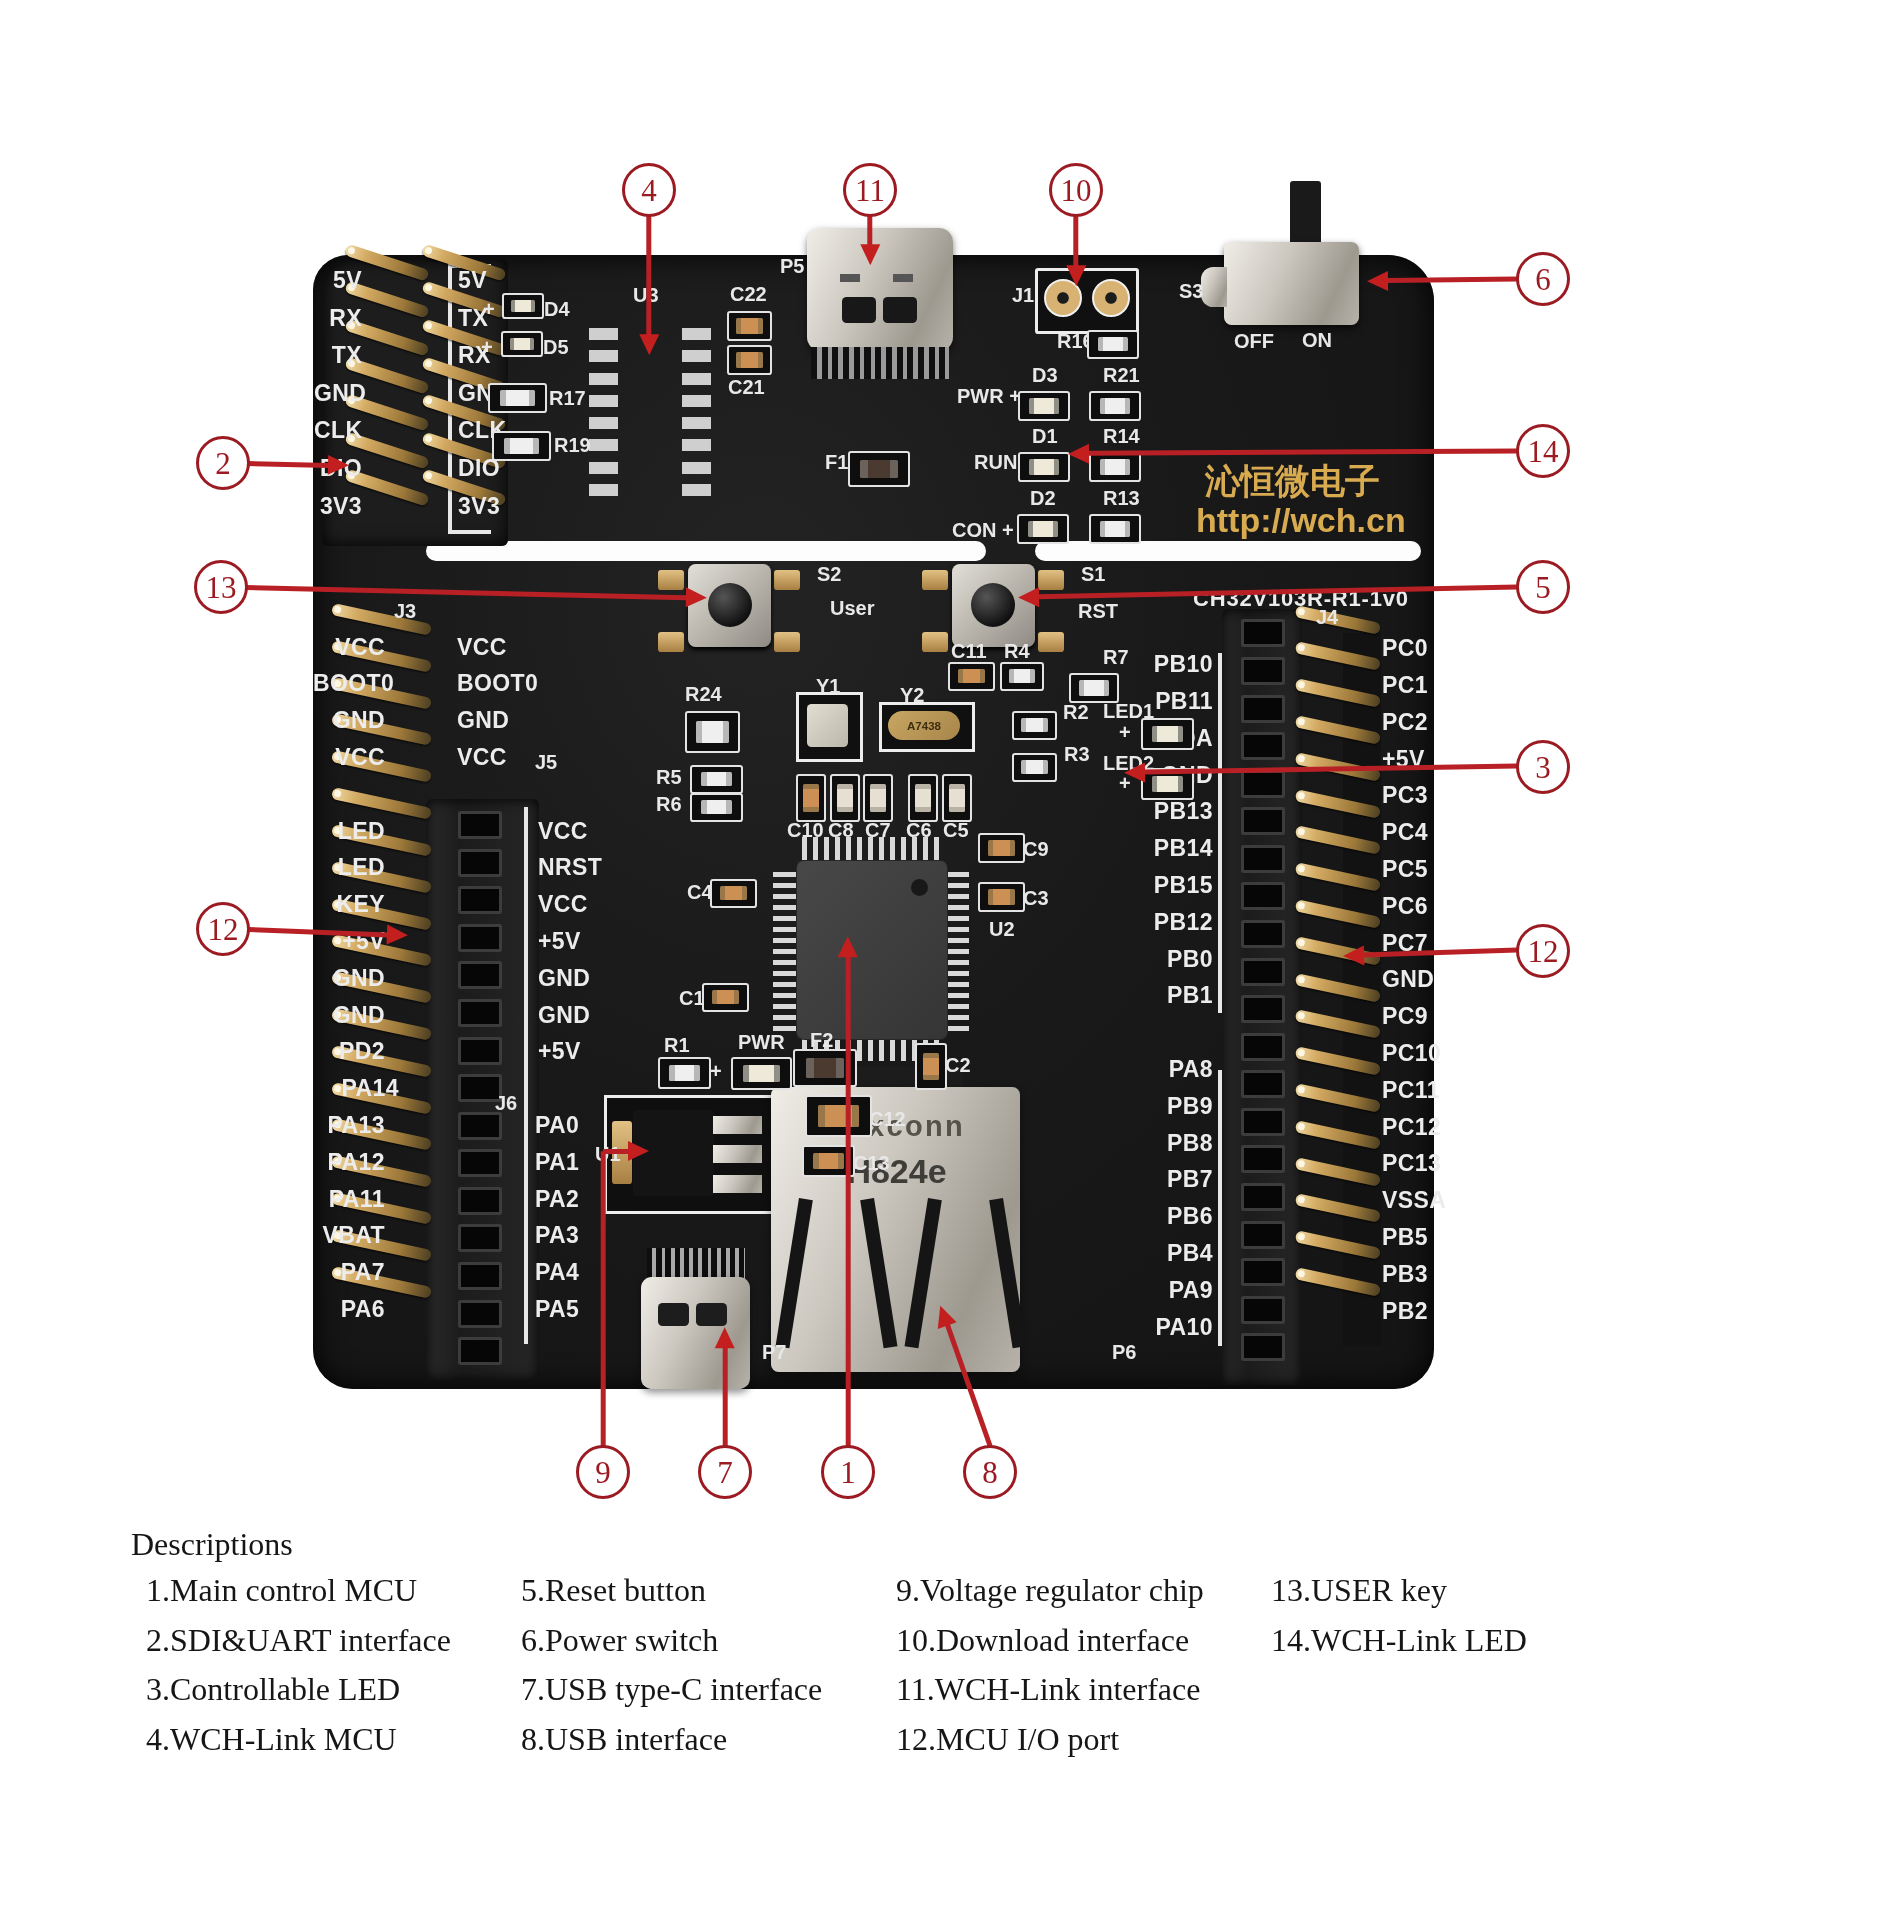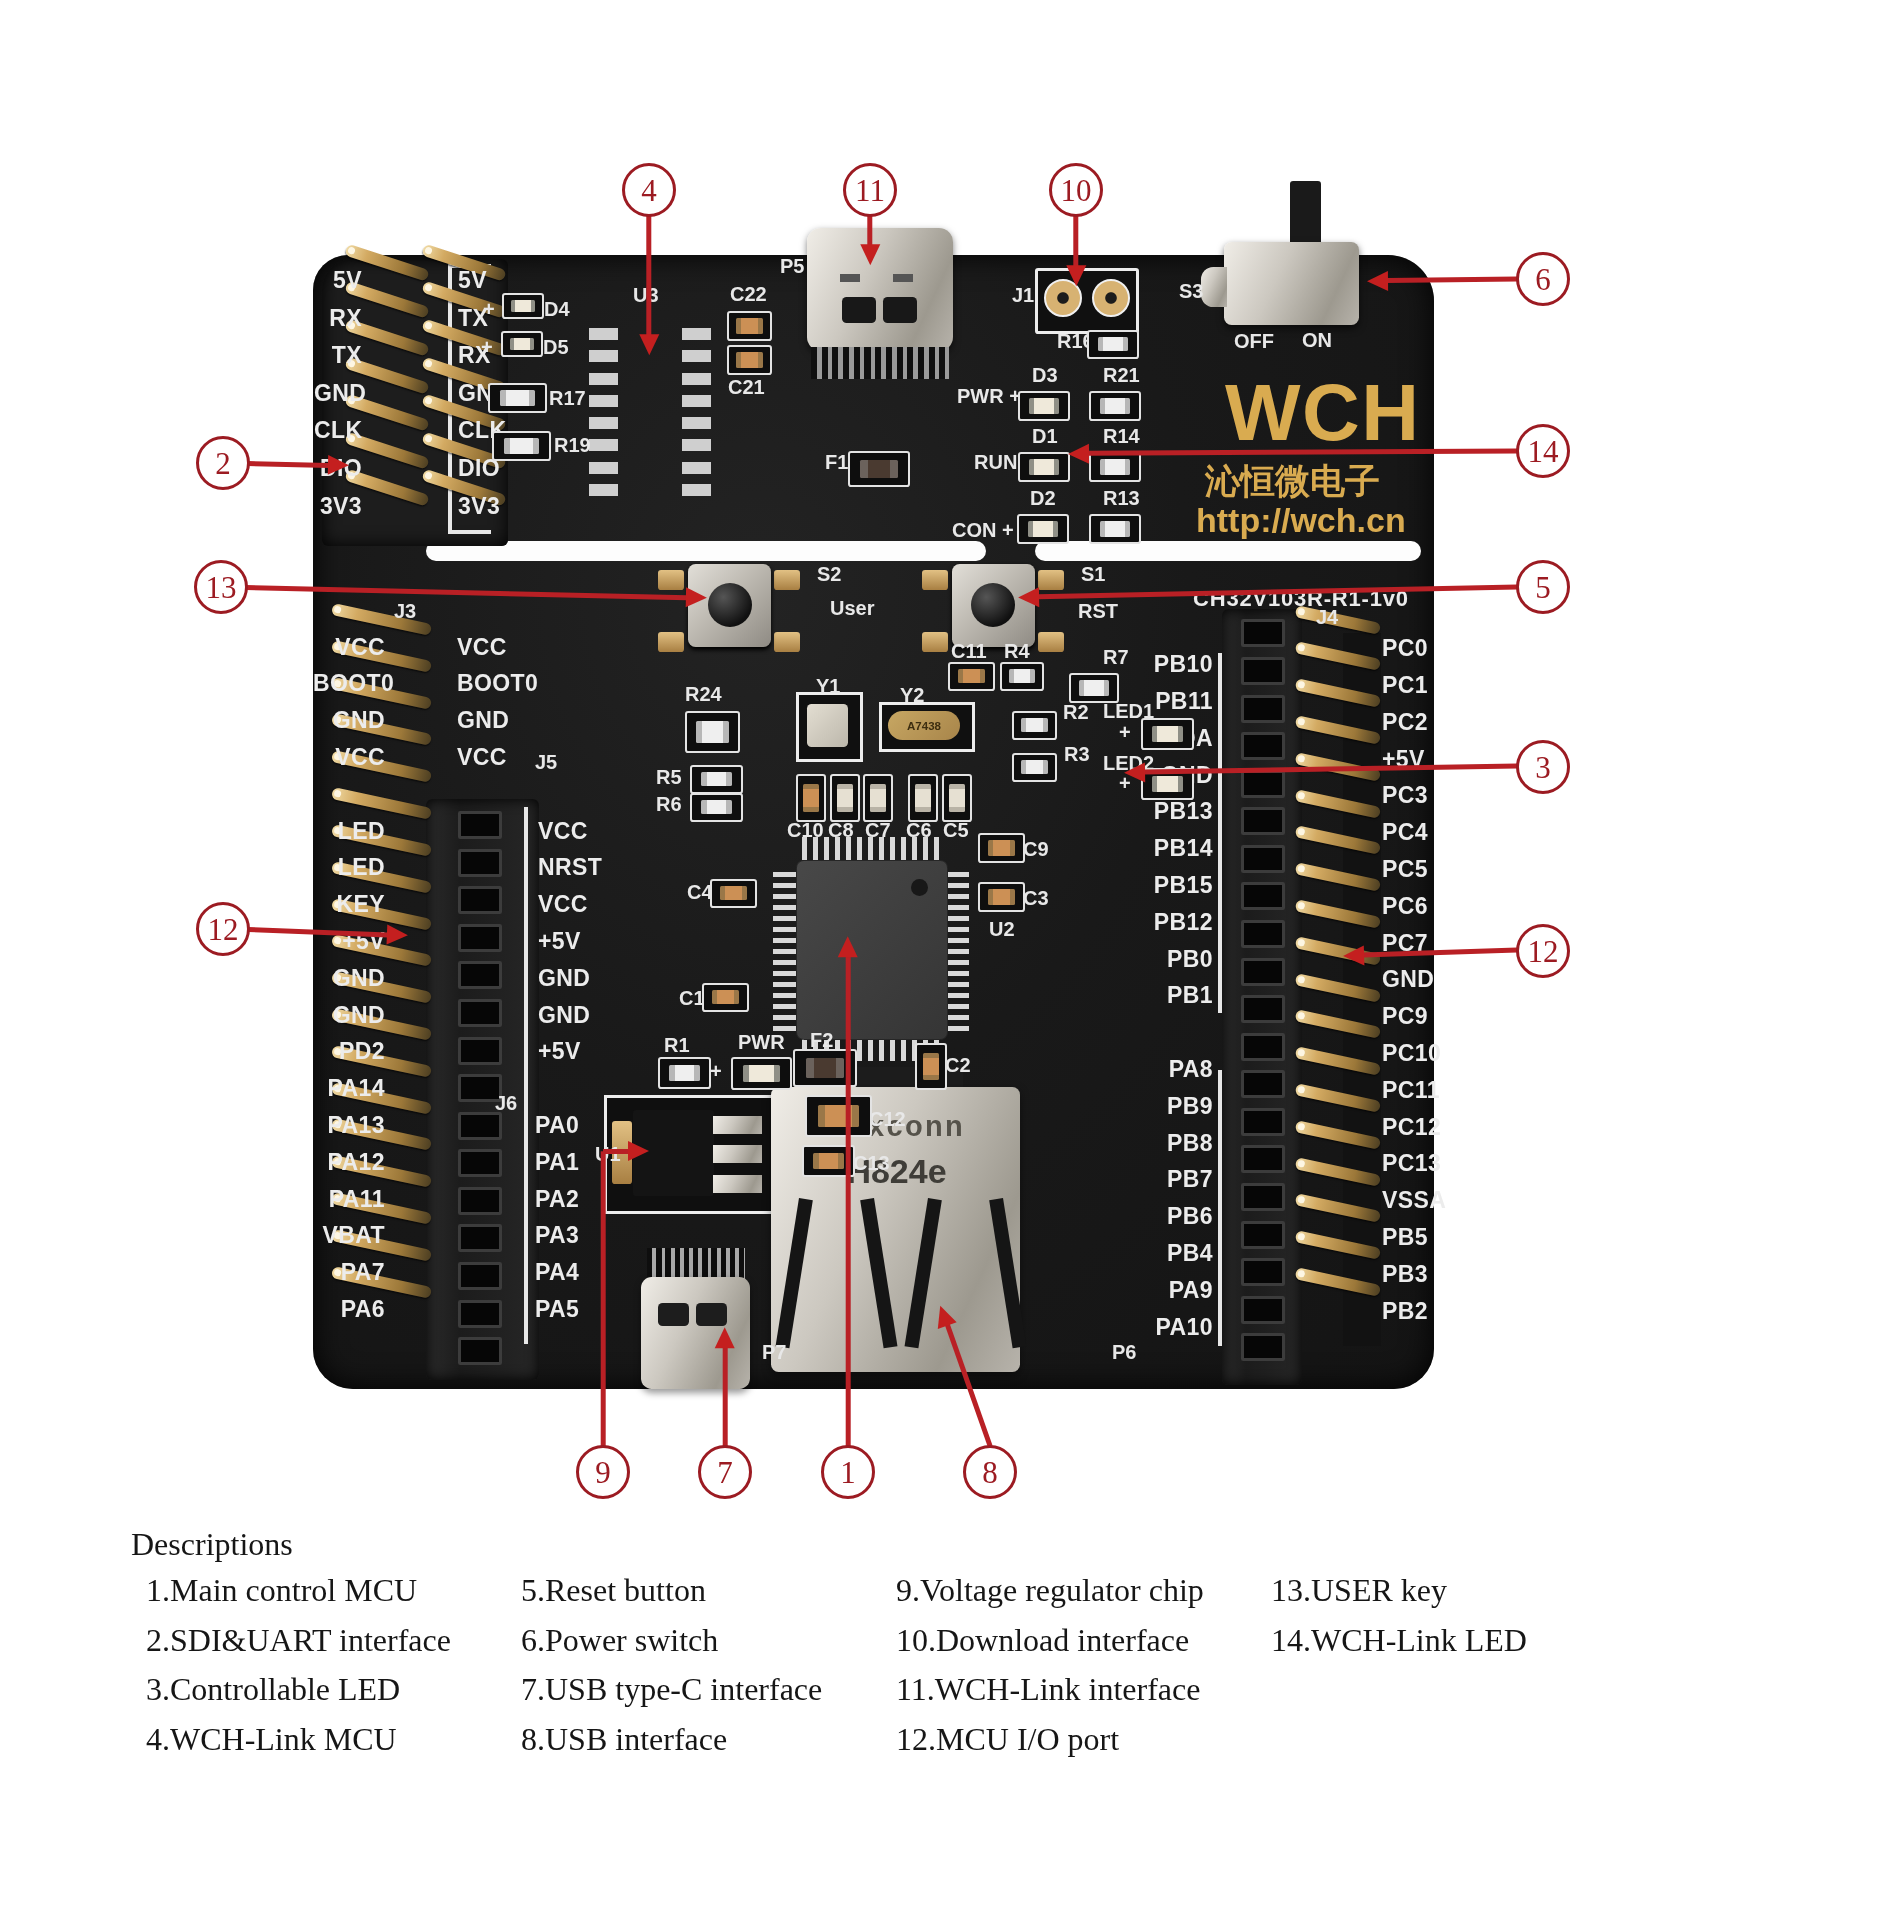--- a/index.html
+++ b/index.html
@@ -96,21 +96,20 @@
   <div style="position:absolute;left:811px;top:347px;width:138px;height:32px;background:repeating-linear-gradient(90deg,#101010 0 6.1px,#9a9a9a 6.1px 10.7px);"></div>
 
   <div style="position:absolute;left:1035px;top:268px;width:98px;height:60px;border:3.1px solid #ededed;background:#101010;border-radius:3.1px;"></div>
   <div class="j1pin" style="left:1044px;top:279px;"></div>
   <div class="j1pin" style="left:1092px;top:279px;"></div>
 
   <div style="position:absolute;left:1290px;top:181px;width:31px;height:74px;background:#1a1a1a;border-radius:3.1px;"></div>
   <div class="metal" style="position:absolute;left:1224px;top:242px;width:135px;height:83px;border-radius:7.7px;box-shadow:0 3.1px 7.7px rgba(0,0,0,.55);"></div>
   <div class="metal" style="position:absolute;left:1201px;top:267px;width:26px;height:40px;border-radius:12.3px 0 0 12.3px;"></div>
 
-  <div class="gold" style="position:absolute;left:1225px;top:373px;font-weight:bold;font-size:80px;letter-spacing:1.5px;font-family:'Liberation Sans',sans-serif;line-height:1;">WCH</div>
   <div class="gold" style="position:absolute;left:1205px;top:463px;font-weight:bold;font-size:35px;line-height:1;">沁恒微电子</div>
   <div class="gold" style="position:absolute;left:1196px;top:503px;font-weight:bold;font-size:34px;line-height:1;">http://wch.cn</div>
 
   <div class="pad" style="left:658px;top:570px;width:26px;height:20px;"></div>
   <div class="pad" style="left:658px;top:632px;width:26px;height:20px;"></div>
   <div class="pad" style="left:774px;top:570px;width:26px;height:20px;"></div>
   <div class="pad" style="left:774px;top:632px;width:26px;height:20px;"></div>
   <div class="btnbody" style="left:688px;top:564px;"></div>
   <div class="btncap" style="left:708px;top:583px;"></div>
   <div class="pad" style="left:922px;top:570px;width:26px;height:20px;"></div>
@@ -379,21 +378,21 @@
       <div class="lbl r" style="left: 313px; top: 672px; width: 72px; position: absolute;">BOOT0</div>
       <div class="lbl r" style="left: 313px; top: 709px; width: 72px; position: absolute;">GND</div>
       <div class="lbl r" style="left: 313px; top: 746px; width: 72px; position: absolute;">VCC</div>
       <div class="lbl r" style="left: 313px; top: 820px; width: 72px; position: absolute;">LED</div>
       <div class="lbl r" style="left: 313px; top: 856px; width: 72px; position: absolute;">LED</div>
       <div class="lbl r" style="left: 313px; top: 893px; width: 72px; position: absolute;">KEY</div>
       <div class="lbl r" style="left: 313px; top: 930px; width: 72px; position: absolute;">+5V</div>
       <div class="lbl r" style="left: 313px; top: 967px; width: 72px; position: absolute;">GND</div>
       <div class="lbl r" style="left: 313px; top: 1004px; width: 72px; position: absolute;">GND</div>
       <div class="lbl r" style="left: 313px; top: 1040px; width: 72px; position: absolute;">PD2</div>
-      <div class="lbl r" style="left: 313px; top: 1077px; width: 72px; position: absolute;">PA14</div>
+      <div class="lbl r" style="left: 313px; top: 1077px; width: 72px; position: absolute; padding-left: 14px;">PA14</div>
       <div class="lbl r" style="left: 313px; top: 1114px; width: 72px; position: absolute;">PA13</div>
       <div class="lbl r" style="left: 313px; top: 1151px; width: 72px; position: absolute;">PA12</div>
       <div class="lbl r" style="left: 313px; top: 1188px; width: 72px; position: absolute;">PA11</div>
       <div class="lbl r" style="left: 313px; top: 1224px; width: 72px; position: absolute;">VBAT</div>
       <div class="lbl r" style="left: 313px; top: 1261px; width: 72px; position: absolute;">PA7</div>
       <div class="lbl r" style="left: 313px; top: 1298px; width: 72px; position: absolute;">PA6</div>
       <div class="lbl" style="left: 457px; top: 636px; width: 100px; position: absolute;">VCC</div>
       <div class="lbl" style="left: 457px; top: 672px; width: 100px; position: absolute;">BOOT0</div>
       <div class="lbl" style="left: 457px; top: 709px; width: 100px; position: absolute;">GND</div>
       <div class="lbl" style="left: 457px; top: 746px; width: 100px; position: absolute;">VCC</div>

